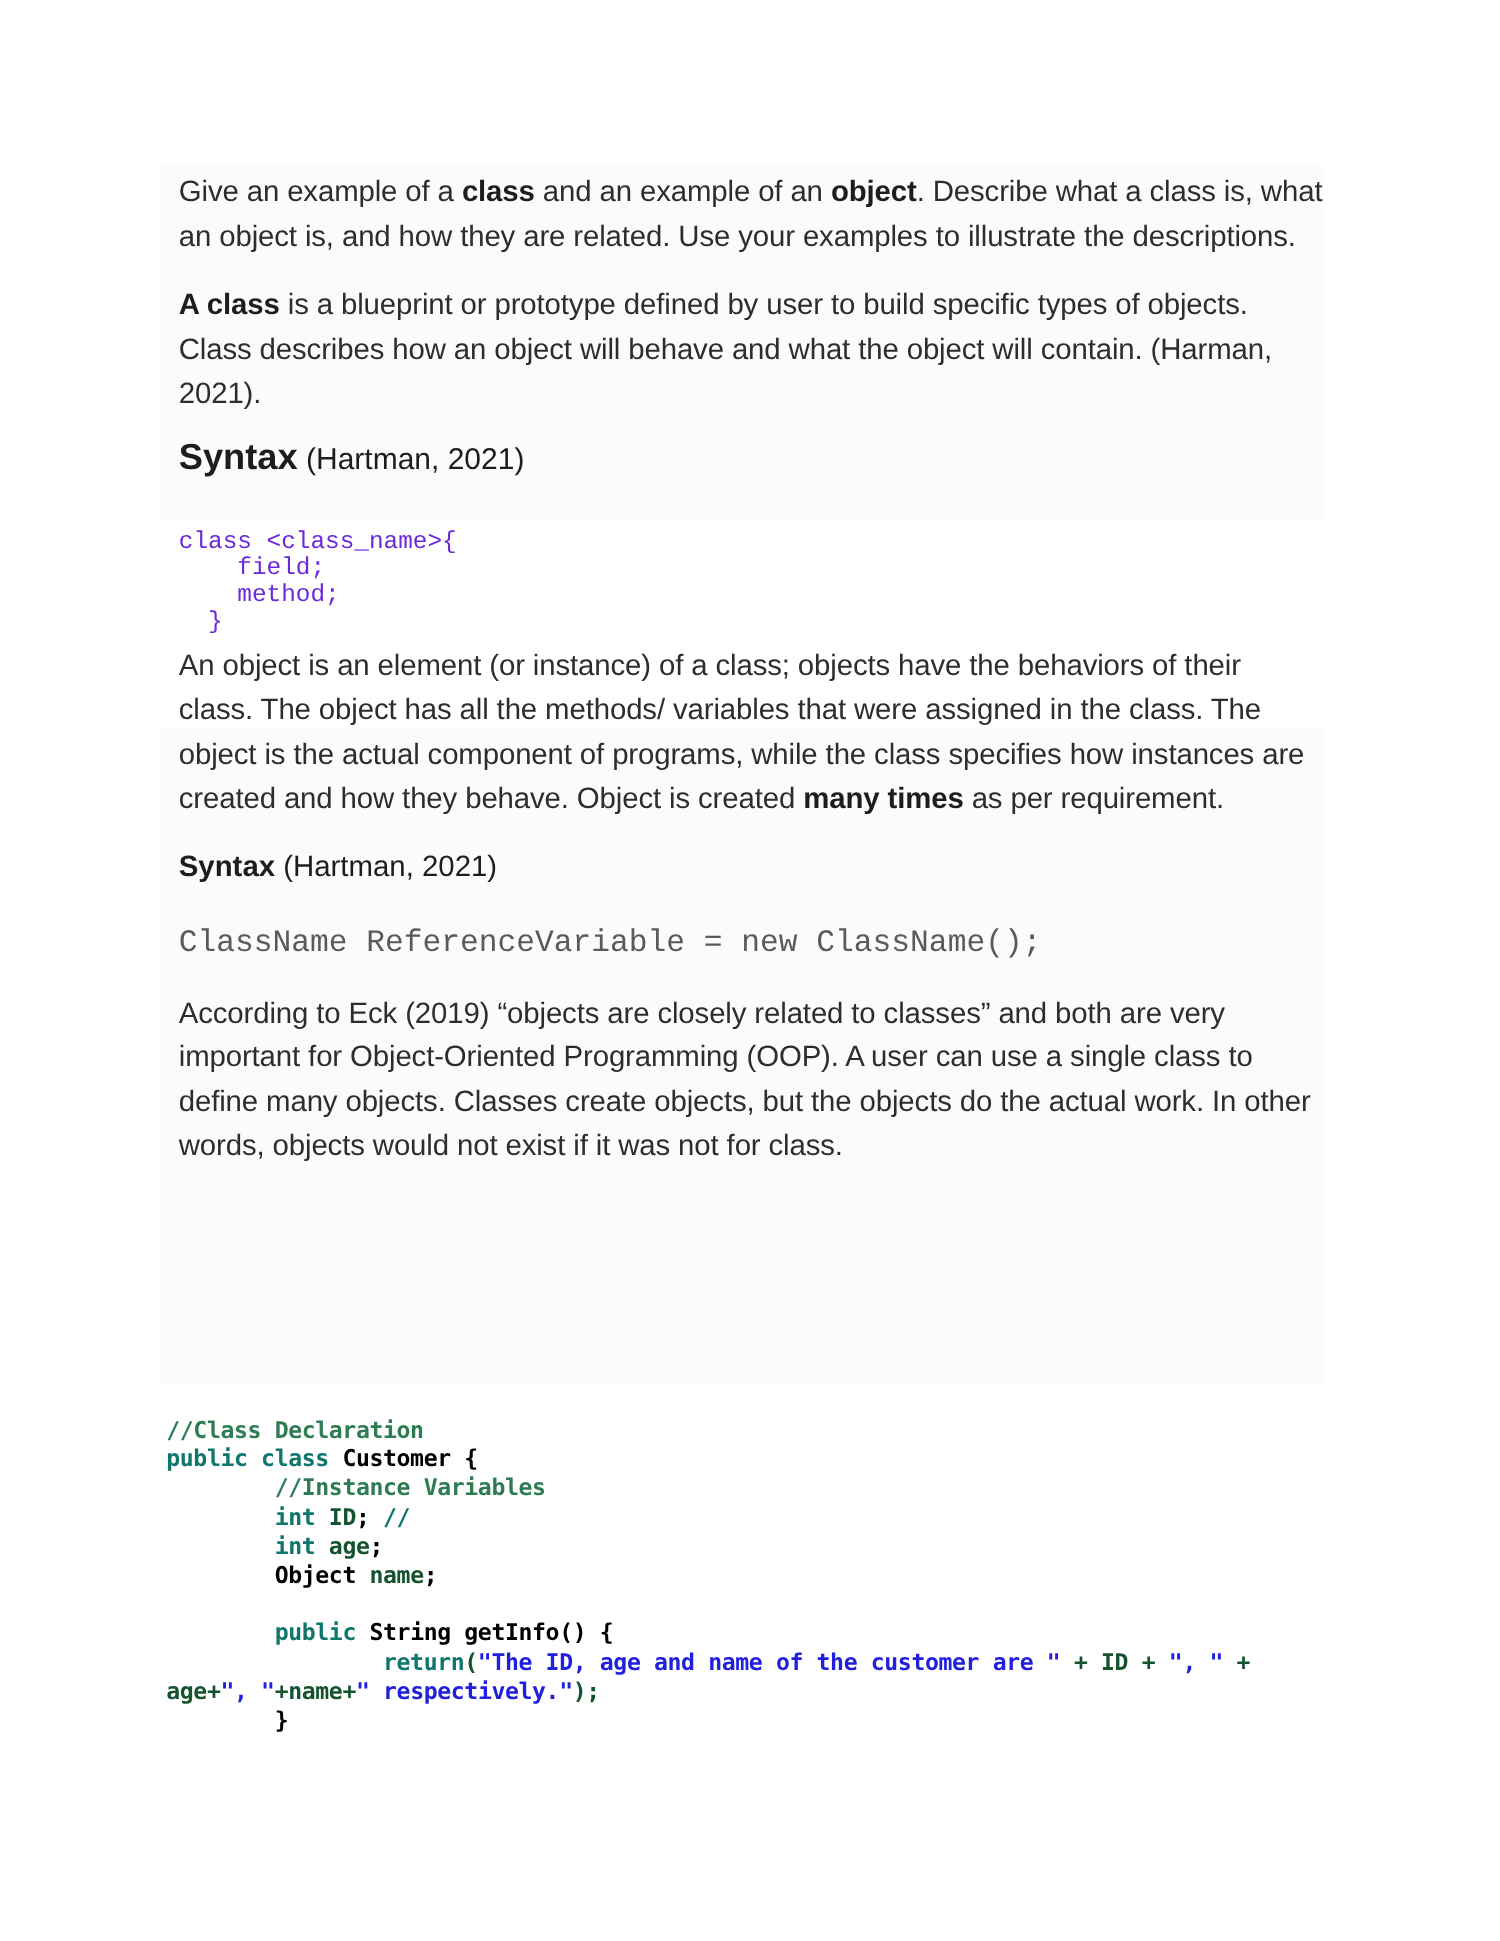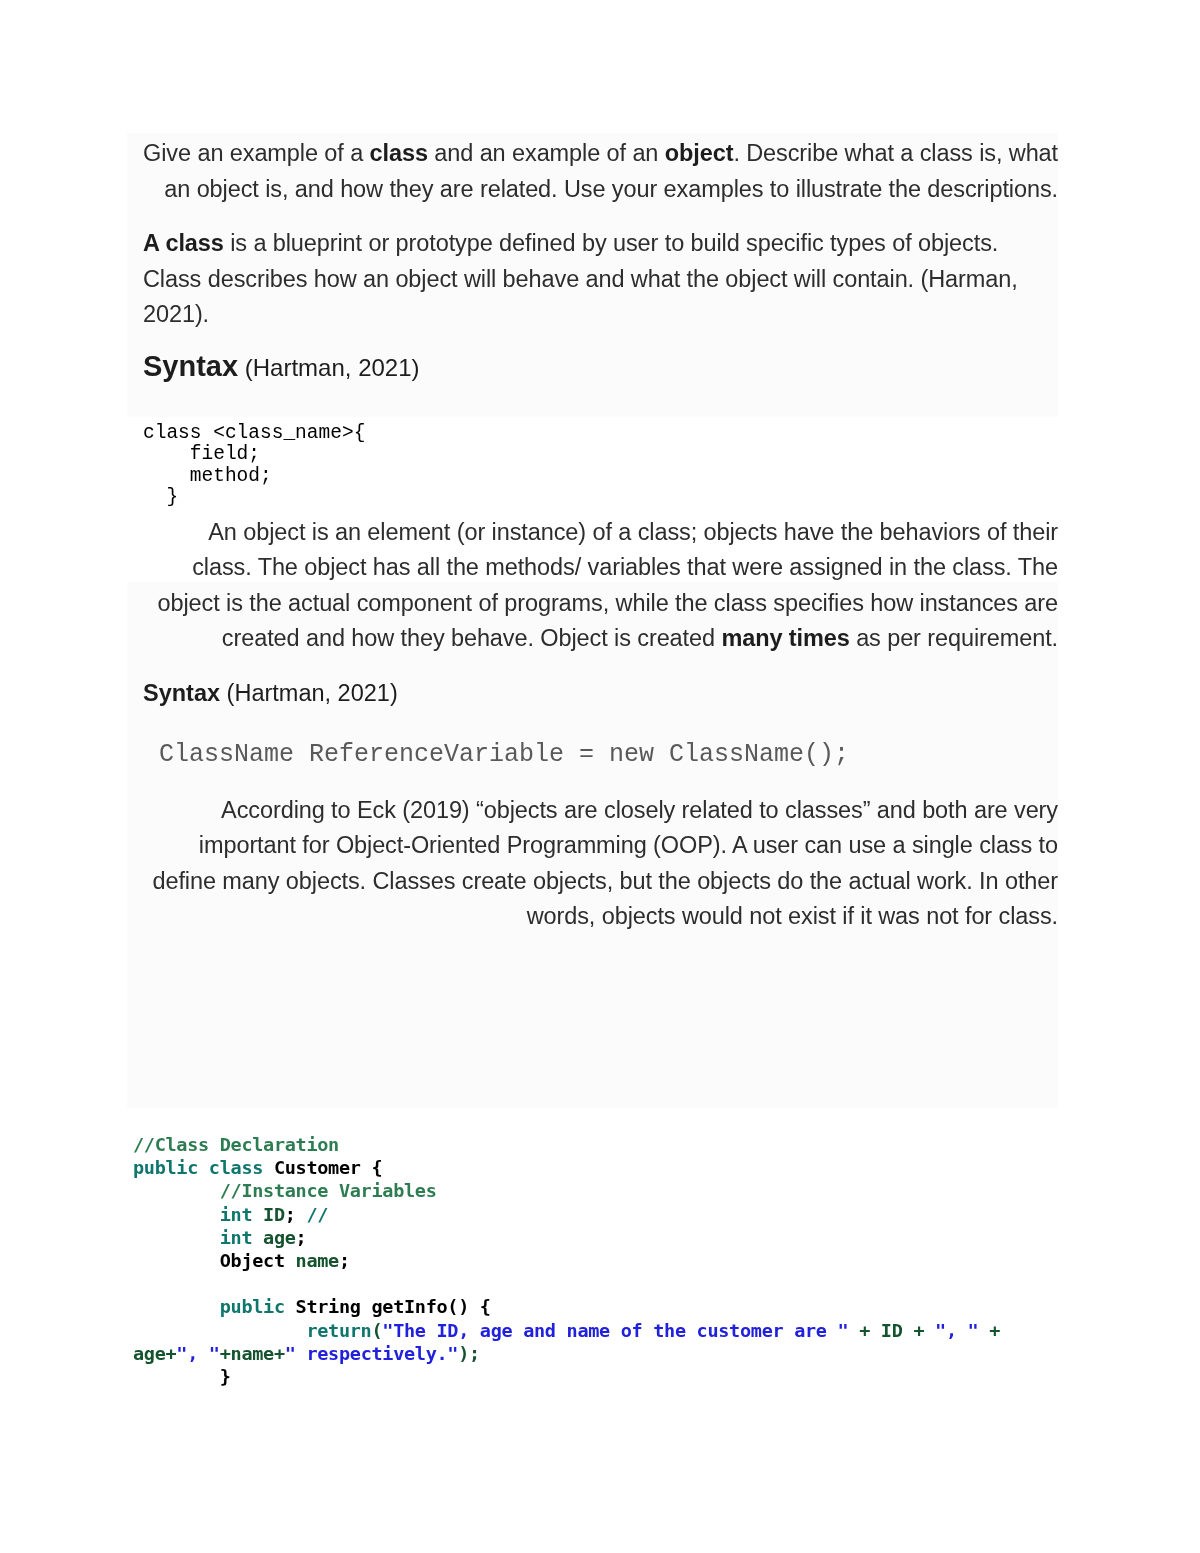--- a/index.html
+++ b/index.html
@@ -45,21 +45,21 @@
   .para {
     font-family: "Liberation Sans", sans-serif;
     font-size: 23.5px;
     line-height: 35.5px;
     color: #2d2d2d;
     margin: 0 0 20px 0;
     letter-spacing: -0.1px;
   }
   .para b, .para strong { font-weight: bold; color: #1d1d1d; }
 
-  .para.tight   { margin-bottom: 19px; text-align: right; }
+  .para.tight   { margin-bottom: 19px; }
   .para.loose   { margin-bottom: 34px; }
   .para.nogap   { margin-bottom: 0; }
 
   
   .h-syntax {
     font-family: "Liberation Sans", sans-serif;
     font-size: 28px;
     line-height: 38px;
     color: #1d1d1d;
     margin: 14px 0 0 0;
@@ -76,33 +76,33 @@
     margin: 0 0 0 0;
     font-weight: normal;
   }
   .h-syntax2 .kw { font-weight: bold; }
 
   
   .code-mono {
     font-family: "Liberation Mono", "DejaVu Sans Mono", monospace;
     font-size: 19.5px;
     line-height: 21.5px;
-    color: #000000;
+    color: #6d28d9;
     white-space: pre;
     margin: 0;
   }
   #code-class-syntax { margin-top: 36px; margin-bottom: 6px; }
 
   .code-inline-mono {
     font-family: "Liberation Mono", "DejaVu Sans Mono", monospace;
     font-size: 25px;
     line-height: 34px;
     color: #5a5a5a;
     white-space: pre;
-    margin: 16px;
+    margin: 0;
   }
   #code-object-syntax { margin-top: 28px; margin-bottom: 0; }
 
   
   .code-java {
     font-family: "DejaVu Sans Mono", "Liberation Mono", monospace;
     font-size: 18.5px;
     line-height: 23.2px;
     font-weight: bold;
     white-space: pre-wrap;

